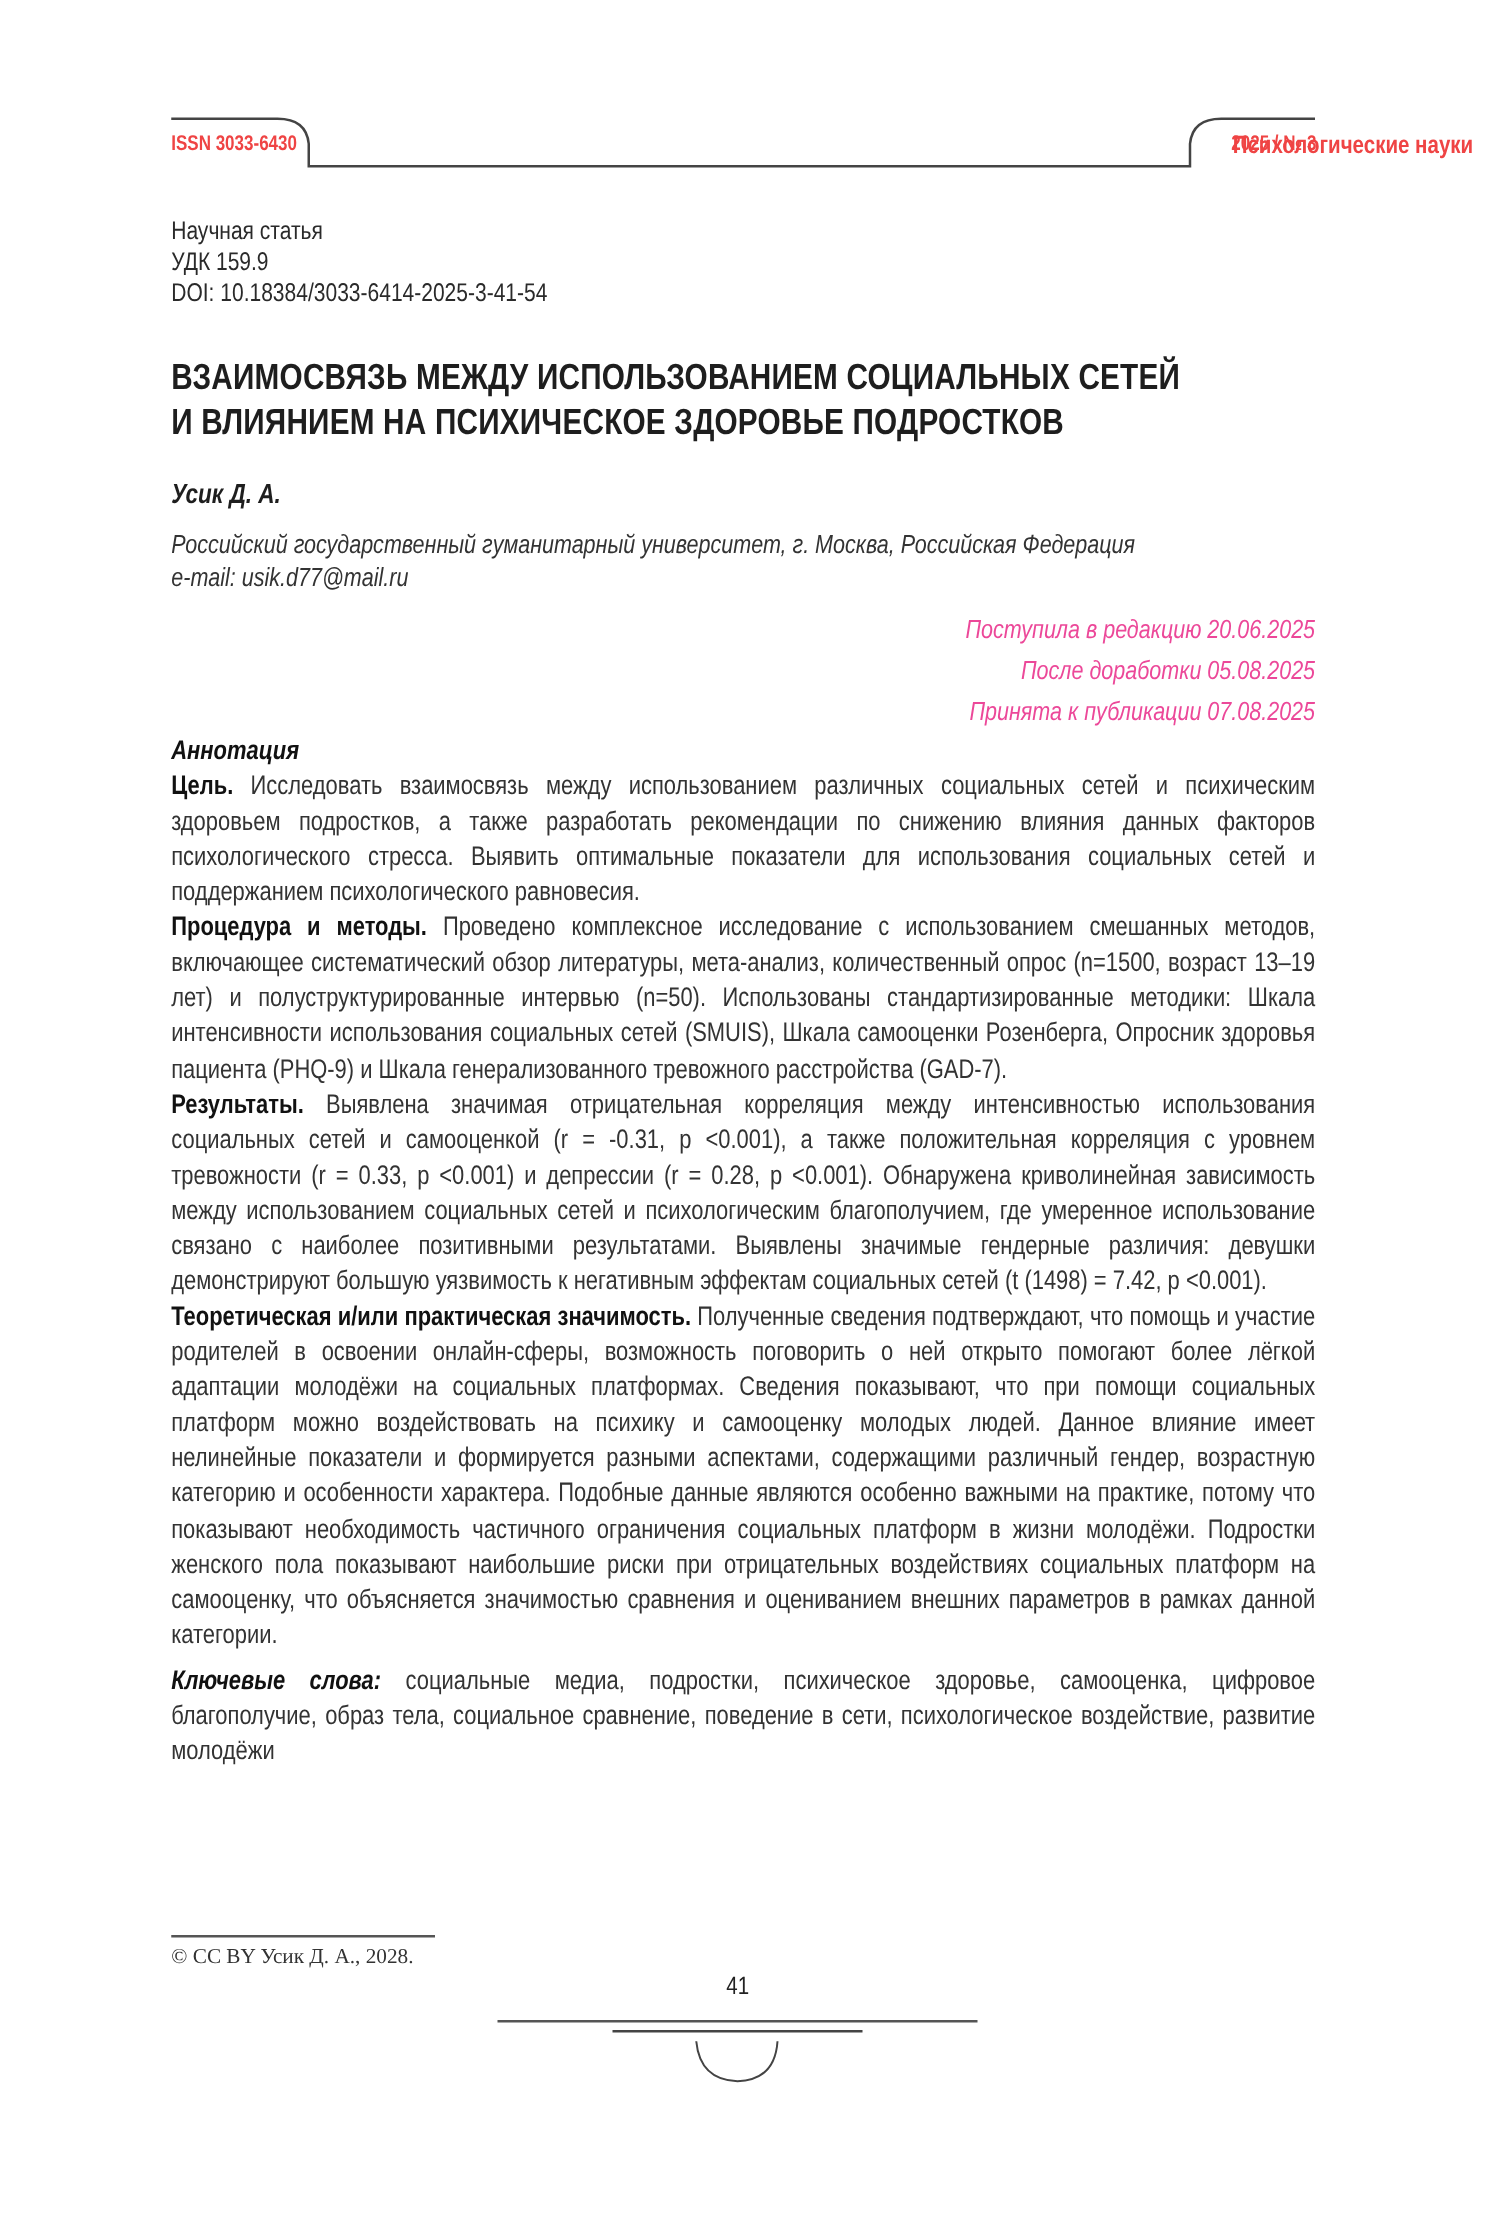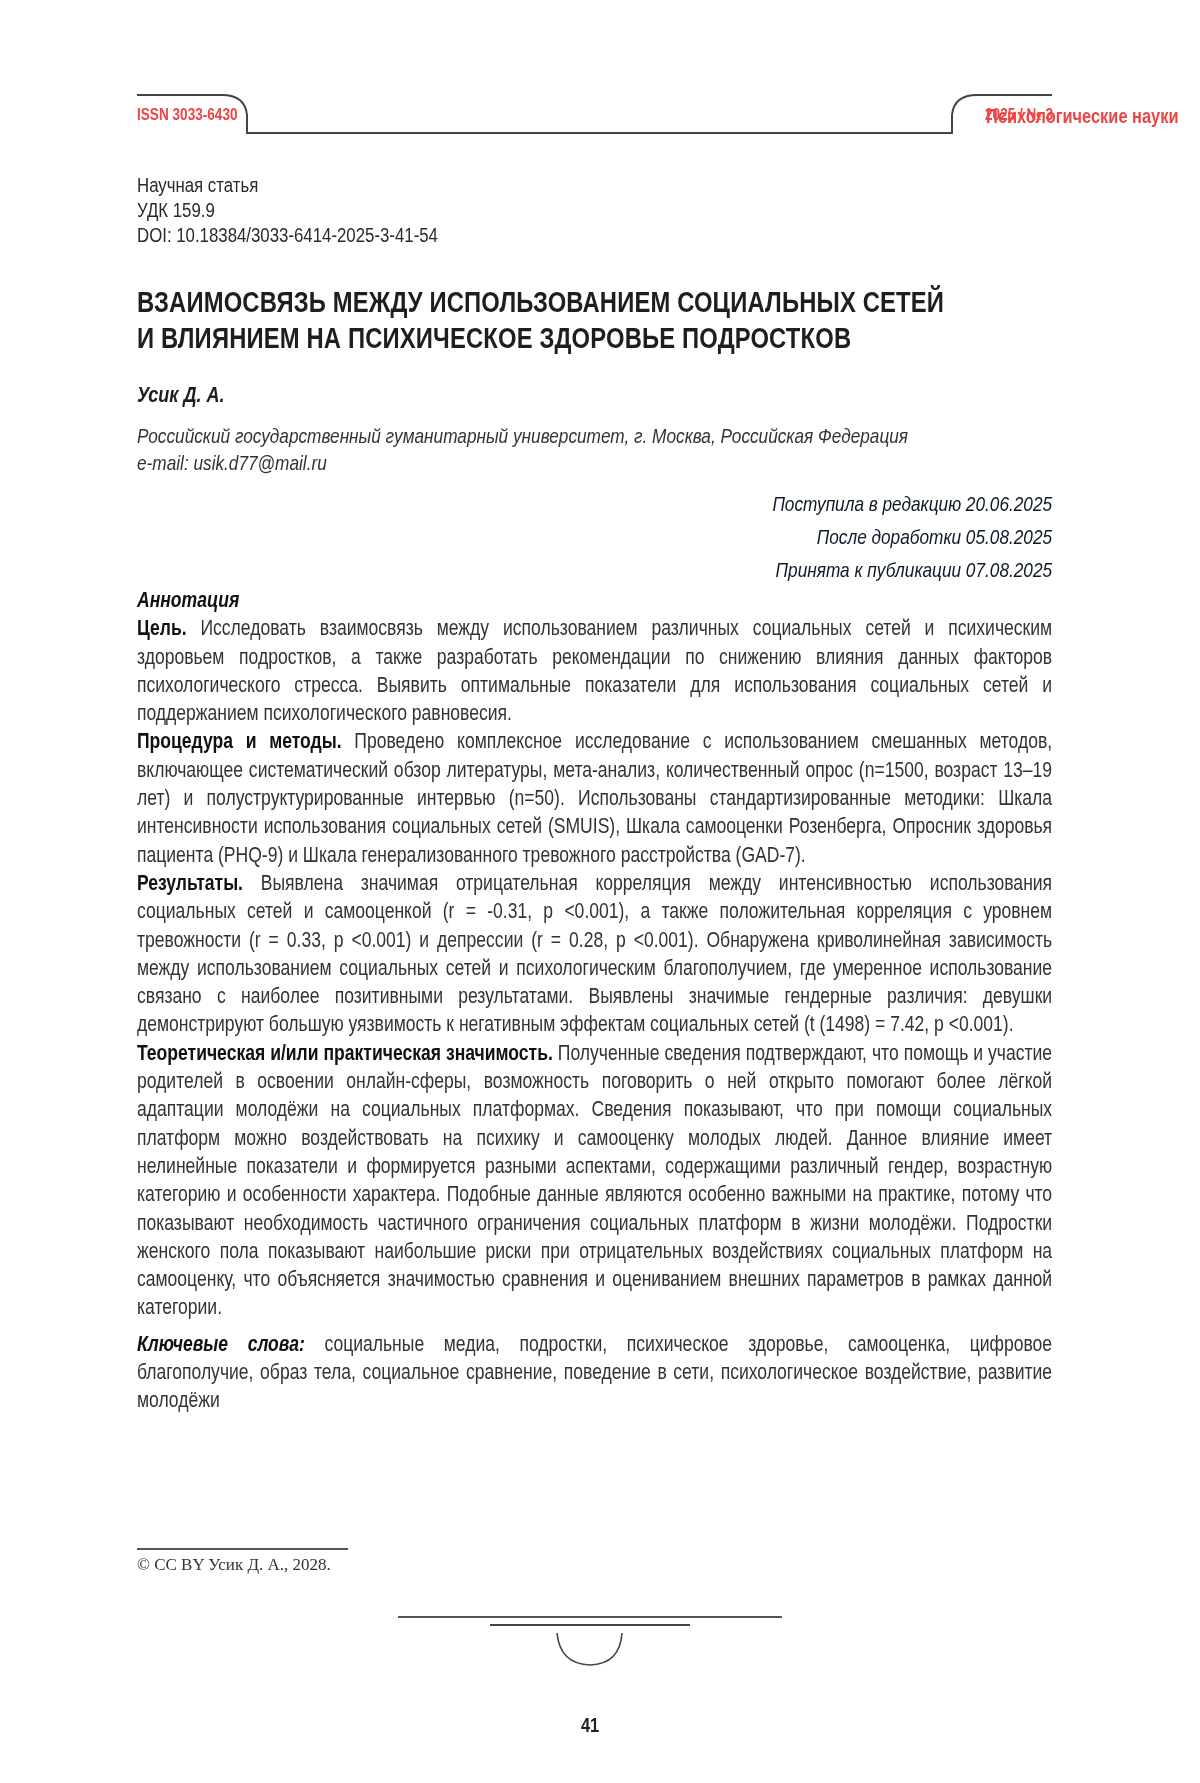--- a/index.html
+++ b/index.html
@@ -17,38 +17,38 @@
   #hdr-center span { display: inline-block; transform: scaleX(0.82); font-size: 20px; }
   #hdr-right { right: 147px; }
   #hdr-left span, #hdr-right span { display: inline-block; transform-origin: 0 0; transform: scaleX(0.8); }
   #hdr-right span { transform-origin: 100% 0; }
 
   
   #meta { left: 137px; top: 172px; width: 1116px; font-size: 20.5px; line-height: 25px; color: #2a2a2a; }
   #title { left: 137px; top: 284px; width: 1180px; font-size: 29px; line-height: 36px; font-weight: bold; color: #1e1e1e; letter-spacing: 0.2px; }
   #author { left: 137px; top: 382px; font-size: 22px; font-weight: bold; font-style: italic; color: #1e1e1e; }
   #affil { left: 137px; top: 422px; width: 1180px; font-size: 21px; line-height: 27px; font-style: italic; color: #333; }
-  #dates { right: 148px; top: 487px; text-align: right; font-size: 21px; line-height: 33px; font-style: italic; color: #0f172a; }
+  #dates { right: 148px; top: 487px; text-align: right; font-size: 21px; line-height: 33px; font-style: italic; color: #ec4899; }
   #dates .cr { transform-origin: 100% 0; }
 
   
   #abstract { left: 137px; top: 586px; width: 1116px; font-size: 21.4px; line-height: 28.3px; color: #333; }
   #abstract p { margin: 0; text-align: justify; }
   #abstract .lbl { font-weight: bold; color: #111; }
   #abstract .ann { font-weight: bold; font-style: italic; color: #111; }
   #keywords { margin-top: 8px !important; }
   #keywords .lbl { font-style: italic; }
 
   
   #fn-line { left: 137px; top: 1548px; width: 211px; height: 0; border-top: 2px solid #555; }
   #fn-text { left: 137px; top: 1555px; font-size: 17px; color: #333; }
 
   
   #pg-svg { position: absolute; left: 0; top: 0; }
-  #pg-num { left: 560px; top: 1714px; width: 60px; text-align: center; font-size: 20px; color: #222; font-weight: bold; }
+  #pg-num { left: 560px; top: 1578px; width: 60px; text-align: center; font-size: 20px; color: #222; }
   #pg-num span { display: inline-block; transform: scaleX(0.82); }
 </style>
 </head>
 <body>
 
 <svg id="hdr-svg" width="1200" height="160">
   <path d="M137,95 L222,95 Q245,95 247,115 L247,133 L952,133 L952,115 Q954,95 977,95 L1052,95" fill="none" stroke="#444" stroke-width="2"></path>
 </svg>
 
 <div id="hdr-left" class="hdr-text sans">

